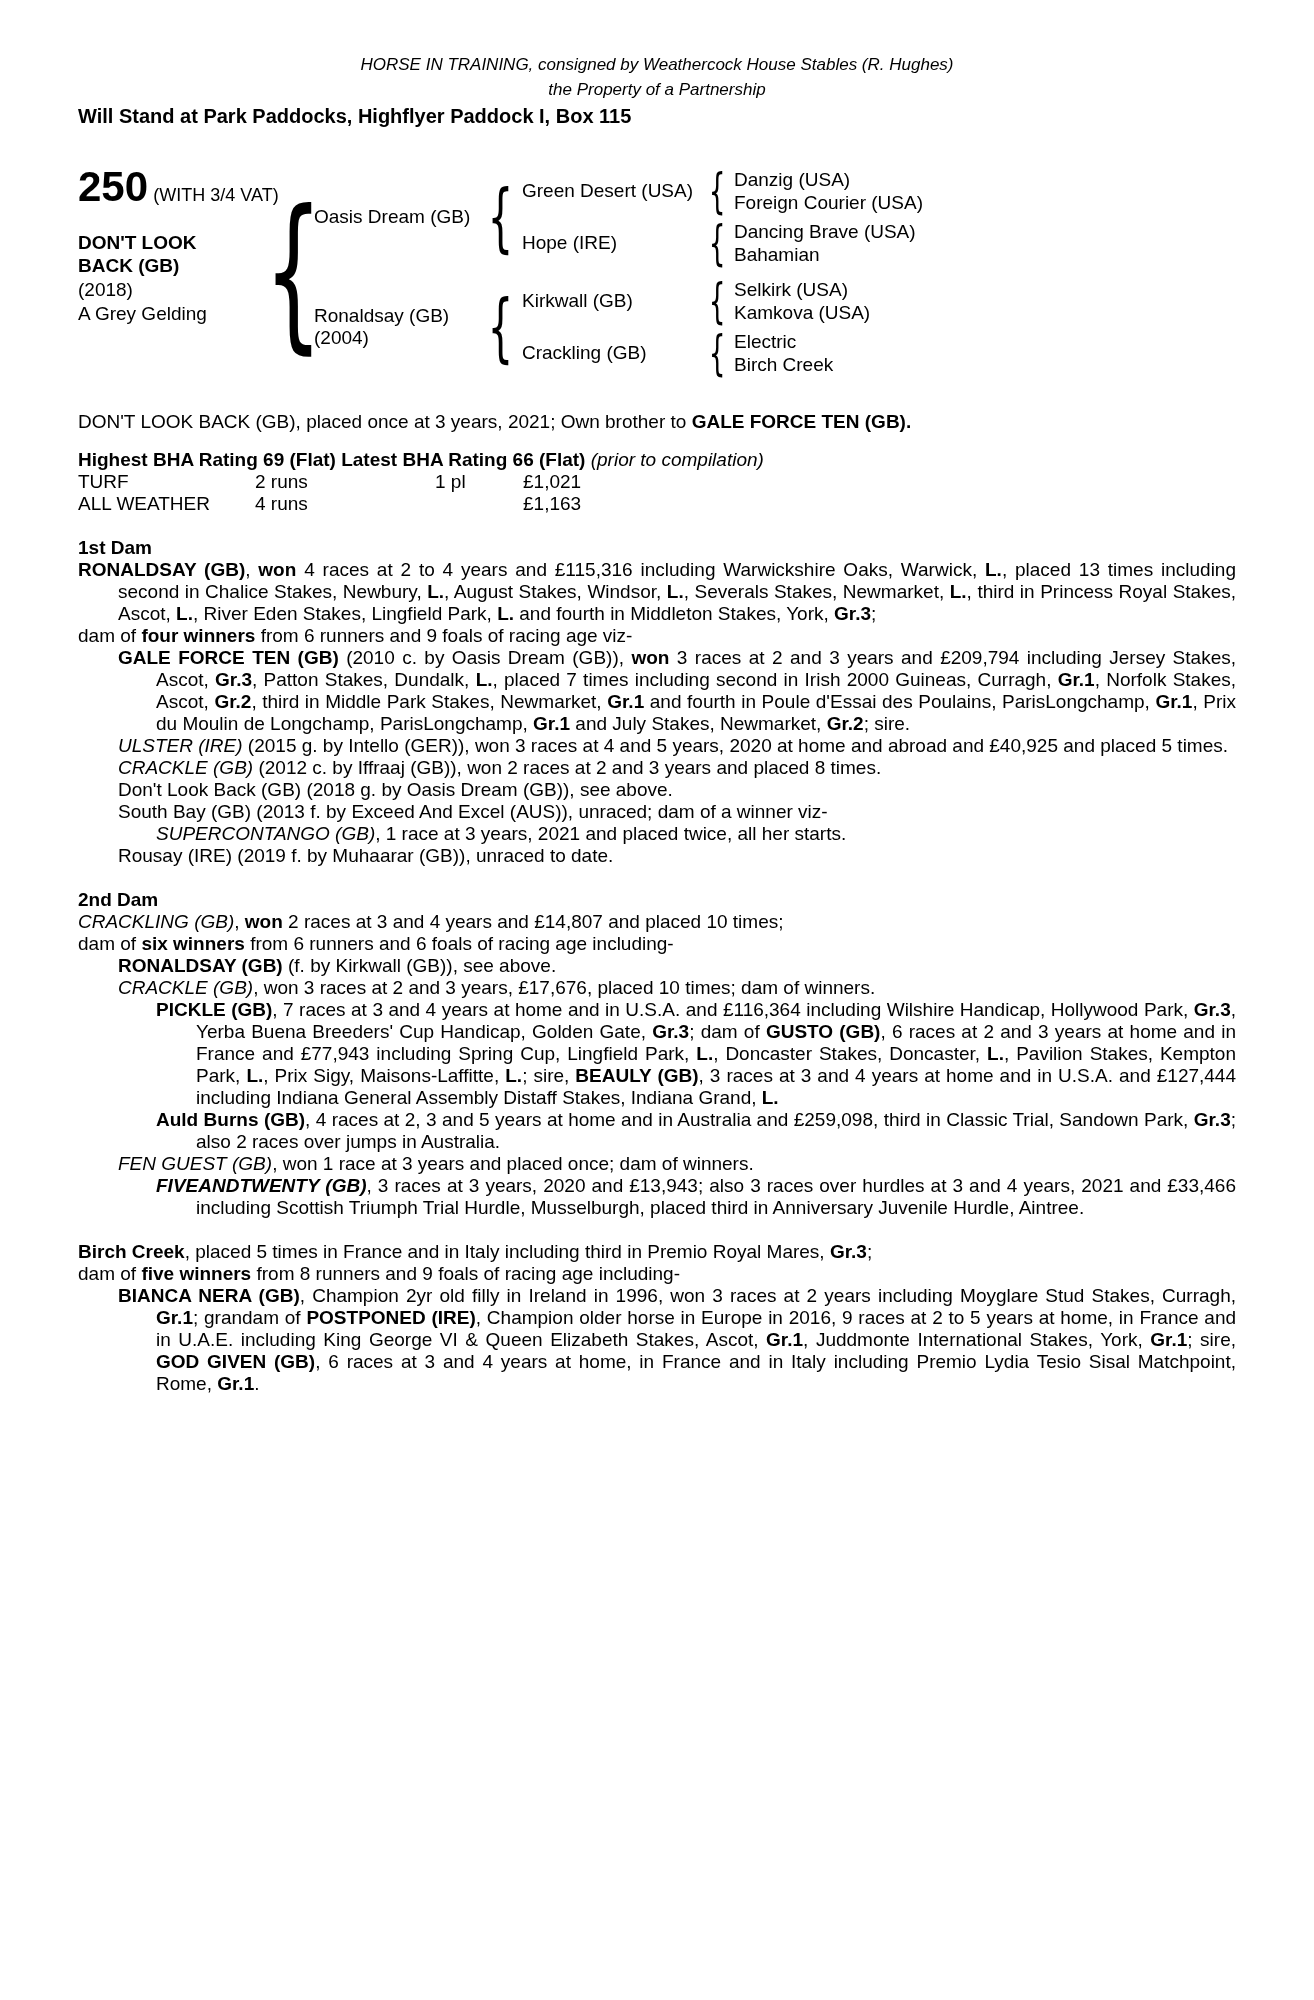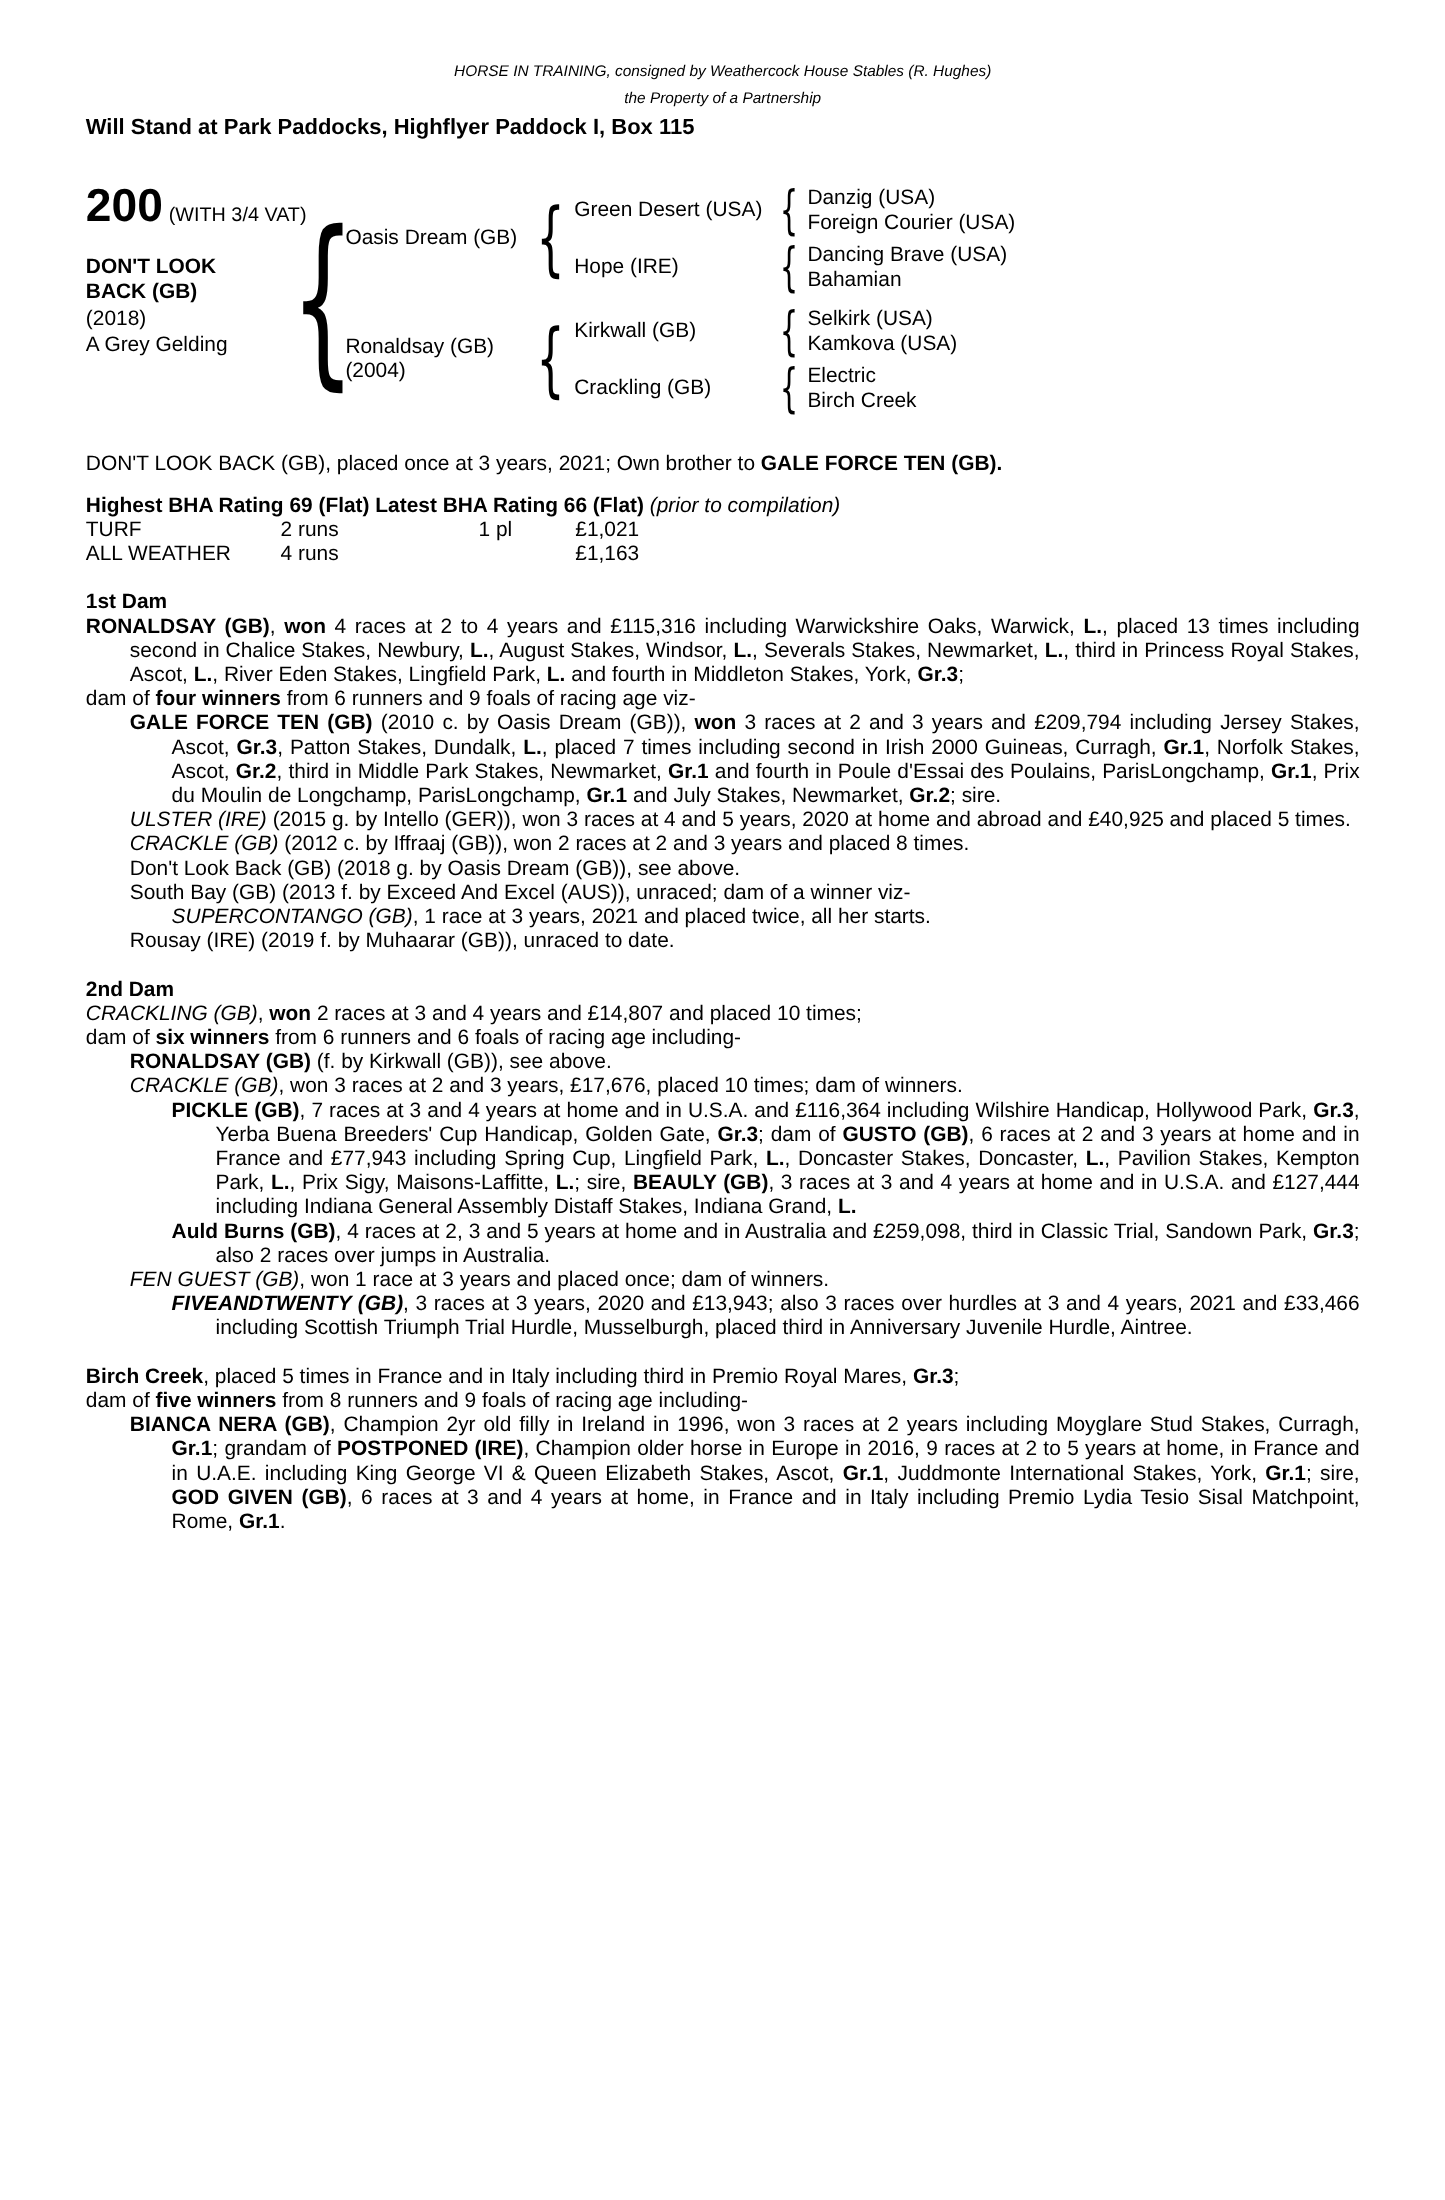--- a/index.html
+++ b/index.html
@@ -4,21 +4,21 @@
 <style>
   * { margin:0; padding:0; box-sizing:border-box; }
   html,body { background:#ffffff; }
   body {
     width:1314px; min-height:2000px; color:#000;
     font-family:"Liberation Sans","DejaVu Sans",sans-serif;
     font-size:19px; line-height:22px;
   }
   .page { padding:52px 78px 40px 78px; }
 
-  .hdr-italic { text-align:center; font-style:italic; font-size:14px; line-height:25px; }
+  .hdr-italic { text-align:center; font-style:italic; font-size:17px; line-height:25px; }
   .stand { font-weight:bold; font-size:20px; margin-top:3px; }
 
   
   .lot-row { display:flex; align-items:flex-start; margin-top:40px; }
   .lot-left { width:200px; flex:none; }
   .lot-head { white-space:nowrap; }
   .lot-number { font-size:42px; font-weight:bold; line-height:40px; }
   .lot-vat { font-size:18px; }
   .horse-name { font-weight:bold; margin-top:24px; width:155px; line-height:23px; }
   .foal-year { margin-top:2px; }
@@ -64,21 +64,21 @@
 
 <div class="page">
 
   <div class="hdr-italic">HORSE IN TRAINING, consigned by Weathercock House Stables (R. Hughes)</div>
   <div class="hdr-italic">the Property of a Partnership</div>
   <div class="stand">Will Stand at Park Paddocks, Highflyer Paddock I, Box 115</div>
 
   <div class="lot-row">
     <div class="lot-left">
       <div class="lot-head">
-        <span class="lot-number">200</span>
+        <span class="lot-number">250</span>
         <span class="lot-vat">(WITH 3/4 VAT)</span>
       </div>
       <div class="horse-name">DON'T LOOK BACK (GB)</div>
       <div class="foal-year">(2018)</div>
       <div class="color-sex">A Grey Gelding</div>
     </div>
 
     <div class="ped">
       <div class="brace-wrap bw-xl">
           <span class="brace">{</span>

